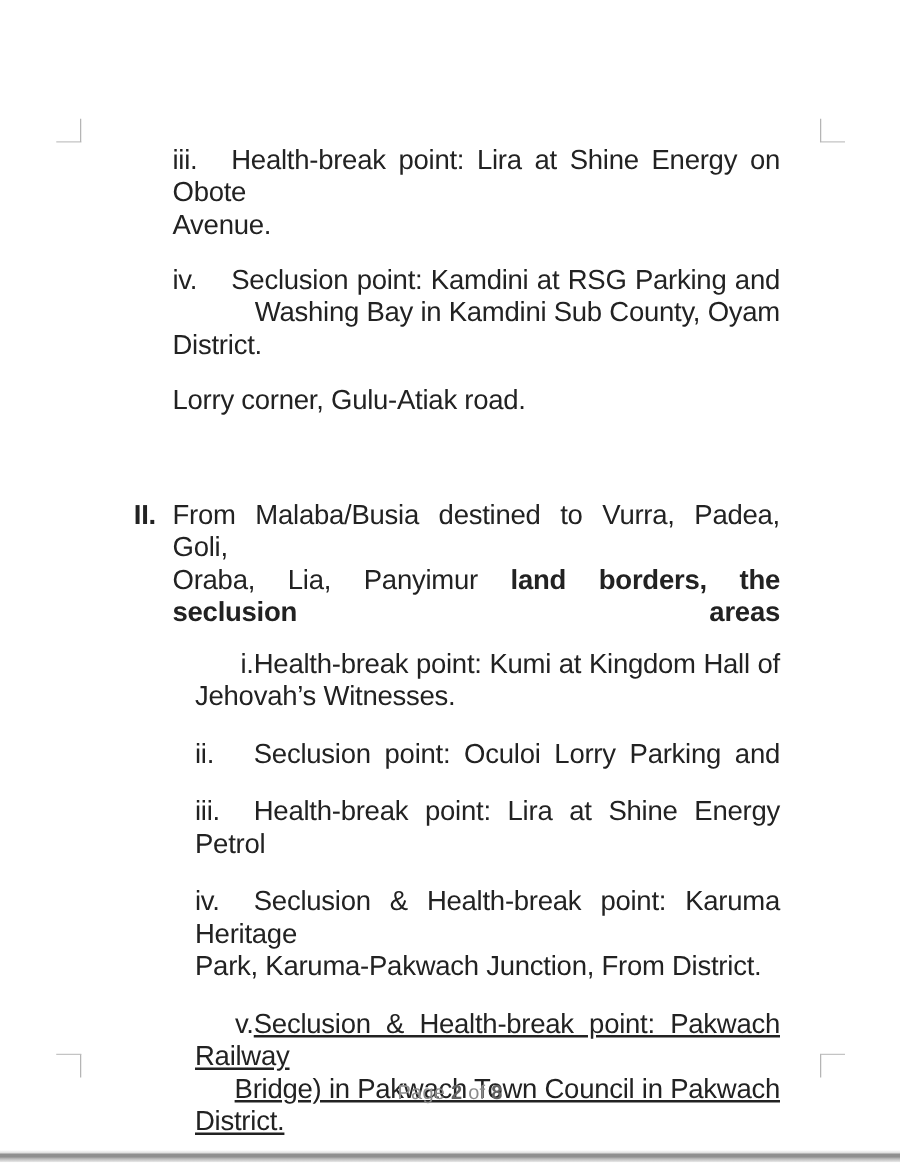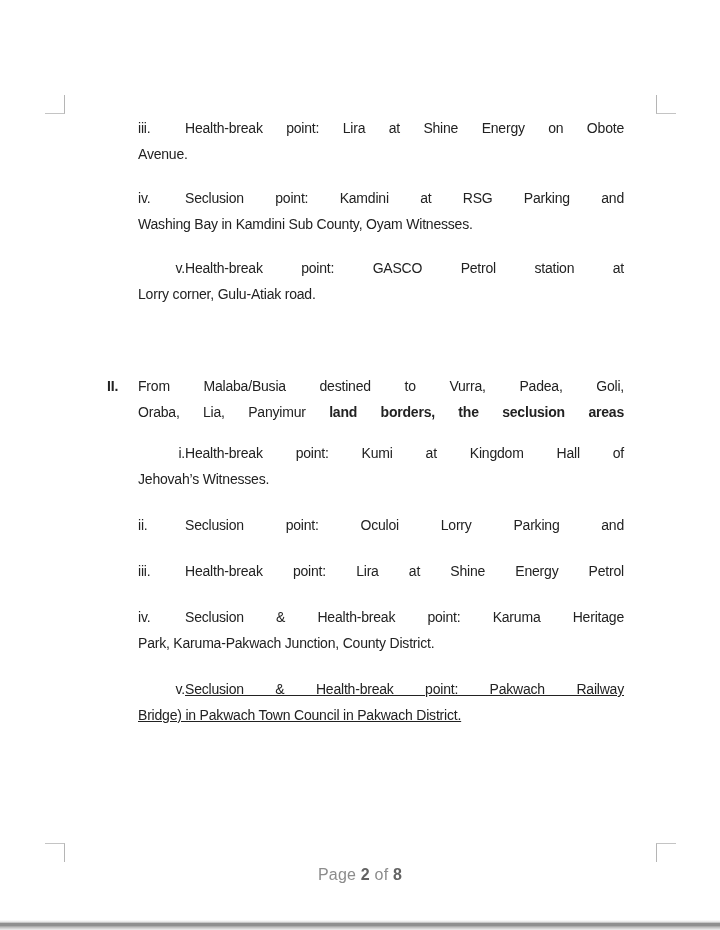--- a/index.html
+++ b/index.html
@@ -17,35 +17,35 @@
   
   .crop { position: absolute; width: 19px; height: 18px; }
   .crop.tl { left: 45px;  top: 95px;  border-right: 1px solid #b5b5b5; border-bottom: 1px solid #c4c4c4; }
   .crop.tr { left: 656px; top: 95px;  border-left: 1px solid #b5b5b5;  border-bottom: 1px solid #c4c4c4; }
   .crop.bl { left: 45px;  top: 843px; border-right: 1px solid #b5b5b5; border-top: 1px solid #c4c4c4; }
   .crop.br { left: 656px; top: 843px; border-left: 1px solid #b5b5b5;  border-top: 1px solid #c4c4c4; }
 
   .content {
     position: absolute;
     left: 138px; top: 115px; width: 486px;
-    font-size: 14px; line-height: 26px;
+    font-size: 22px; line-height: 26px;
     letter-spacing: -0.2px;
     color: #222222;
   }
   .line { text-align: justify; text-align-last: justify; }
   .line.last { text-align: right; text-align-last: left; }
   .num {
     display: inline-block;
     width: 47px;
     white-space: pre;
     vertical-align: baseline;
   }
   .list-a .item { margin: 0 0 18px 0; }
   .list-a .item:last-child { margin-bottom: 0; }
-  .list-b .item { margin: 0 0 20px 0; }
+  .list-b .item { margin: 0 0 20px 18px; }
   .list-b .item:last-child { margin-bottom: 0; text-decoration: underline; }
 
   .heading {
     position: relative;
     margin: 66px 0 15px 0;
     font-weight: bold;
   }
   .heading .hnum {
     position: absolute;
     left: -31px; top: 0;
@@ -84,24 +84,23 @@
   <div class="crop br"></div>
 
   <main class="content">
     <section class="list-a">
         <div class="item">
           <div class="line"><span class="num">iii.</span><span>Health-break point: Lira at Shine Energy on Obote</span></div>
           <div class="line last">Avenue.</div>
         </div>
         <div class="item">
           <div class="line"><span class="num">iv.</span><span>Seclusion point: Kamdini at RSG Parking and</span></div>
-          <div class="line last">Washing Bay in Kamdini Sub County, Oyam Witnesses.</div>
+          <div class="line last">Washing Bay in Kamdini Sub County, Oyam District.</div>
         </div>
         <div class="item">
-          <div class="line"><span class="num"> v.</span><span>Health-break point: GASCO Petrol station at</span></div>
           <div class="line last">Lorry corner, Gulu-Atiak road.</div>
         </div>
       </section>
     <div class="heading">
       <span class="hnum">II.</span>
       <div>
           <div class="line"><span class="seg-bold">From Malaba/Busia destined to Vurra, Padea, Goli,</span></div>
           <div class="line"><span class="seg-bold">Oraba, Lia, Panyimur</span><span class="seg-regular"> land borders, the seclusion areas</span></div>
         </div>
     </div>
@@ -111,21 +110,21 @@
           <div class="line last">Jehovah’s Witnesses.</div>
         </div>
         <div class="item">
           <div class="line"><span class="num">ii.</span><span>Seclusion point: Oculoi Lorry Parking and</span></div>
         </div>
         <div class="item">
           <div class="line"><span class="num">iii.</span><span>Health-break point: Lira at Shine Energy Petrol</span></div>
         </div>
         <div class="item">
           <div class="line"><span class="num">iv.</span><span>Seclusion &amp; Health-break point: Karuma Heritage</span></div>
-          <div class="line last">Park, Karuma-Pakwach Junction, County District.</div>
+          <div class="line last">Park, Karuma-Pakwach Junction, From District.</div>
         </div>
         <div class="item">
           <div class="line"><span class="num"> v.</span><span>Seclusion &amp; Health-break point: Pakwach Railway</span></div>
           <div class="line last">Bridge) in Pakwach Town Council in Pakwach District.</div>
         </div>
       </section>
   </main>
 
   <footer class="footer">
     <span>Page</span>

